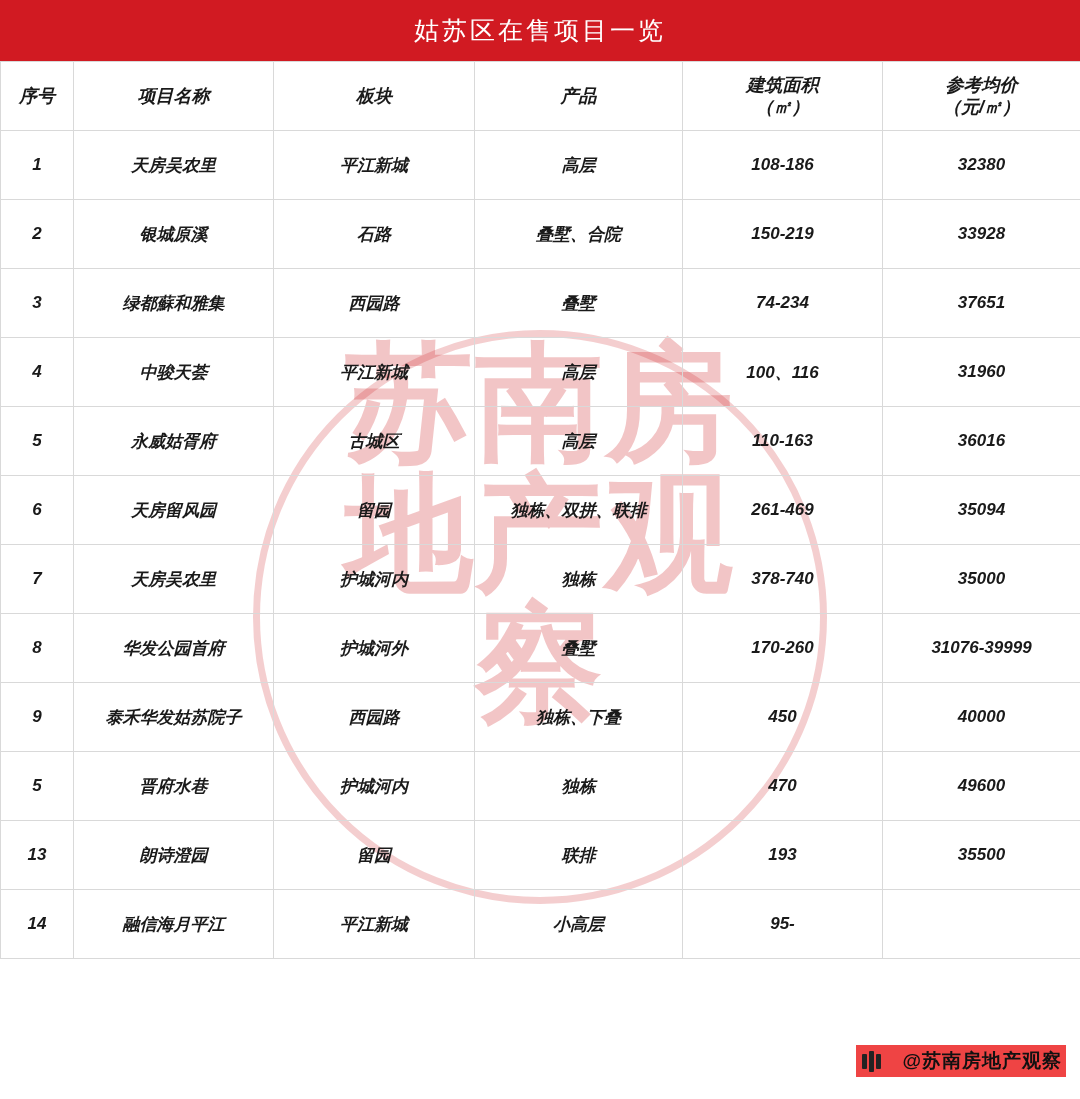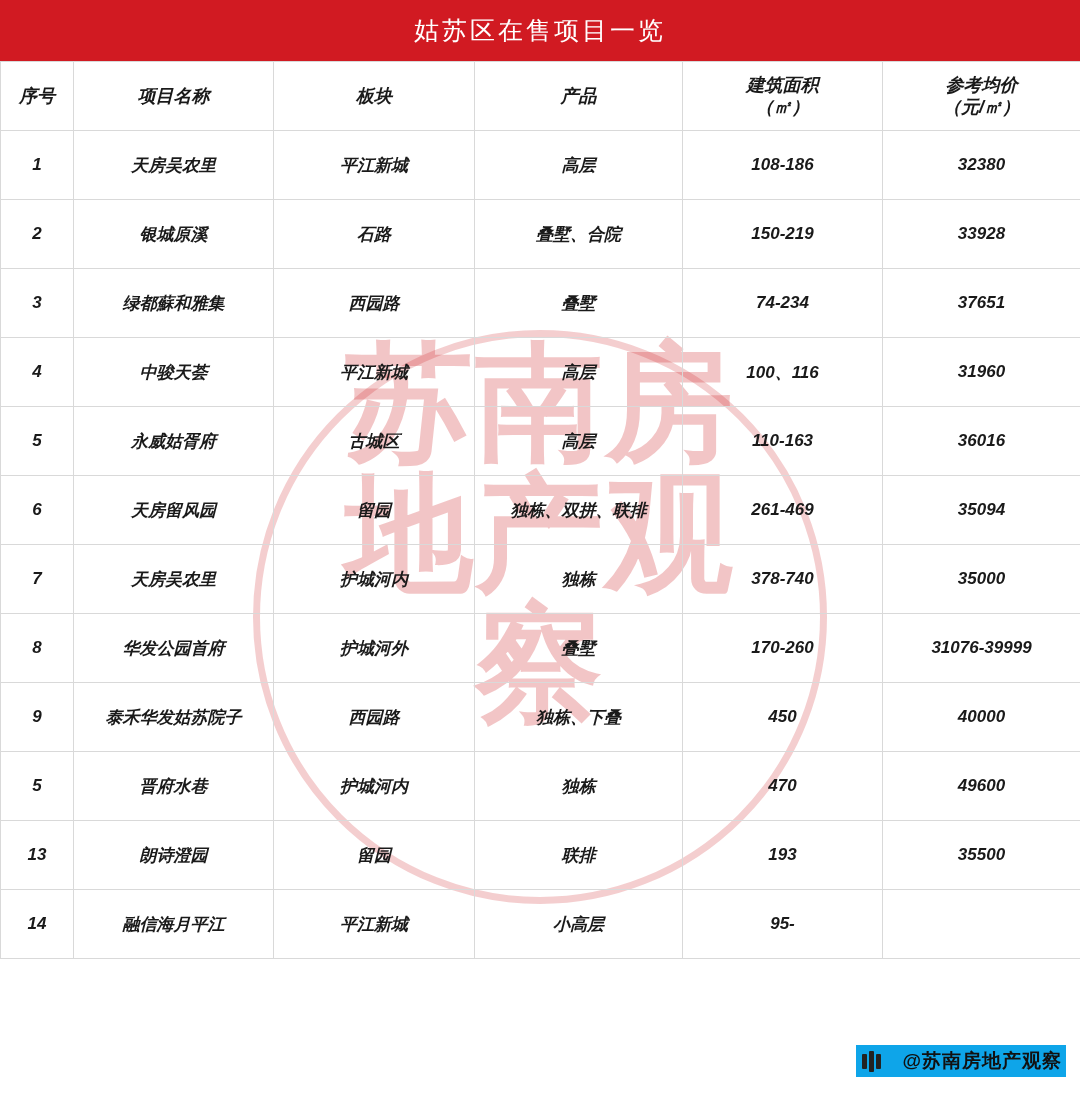--- a/index.html
+++ b/index.html
@@ -107,21 +107,21 @@
   }
   
   .credit {
     position: absolute;
     right: 14px;
     bottom: 22px;
     z-index: 20;
     display: flex;
     align-items: center;
     gap: 21px;
-    background: #0ea5e9;
+    background: #ef4444;
     padding: 3px 4px 3px 6px;
   }
   .credit-logo {
     display: inline-flex;
     align-items: center;
     gap: 2px;
   }
   .credit-logo .bar {
     display: inline-block;
     width: 5px;

